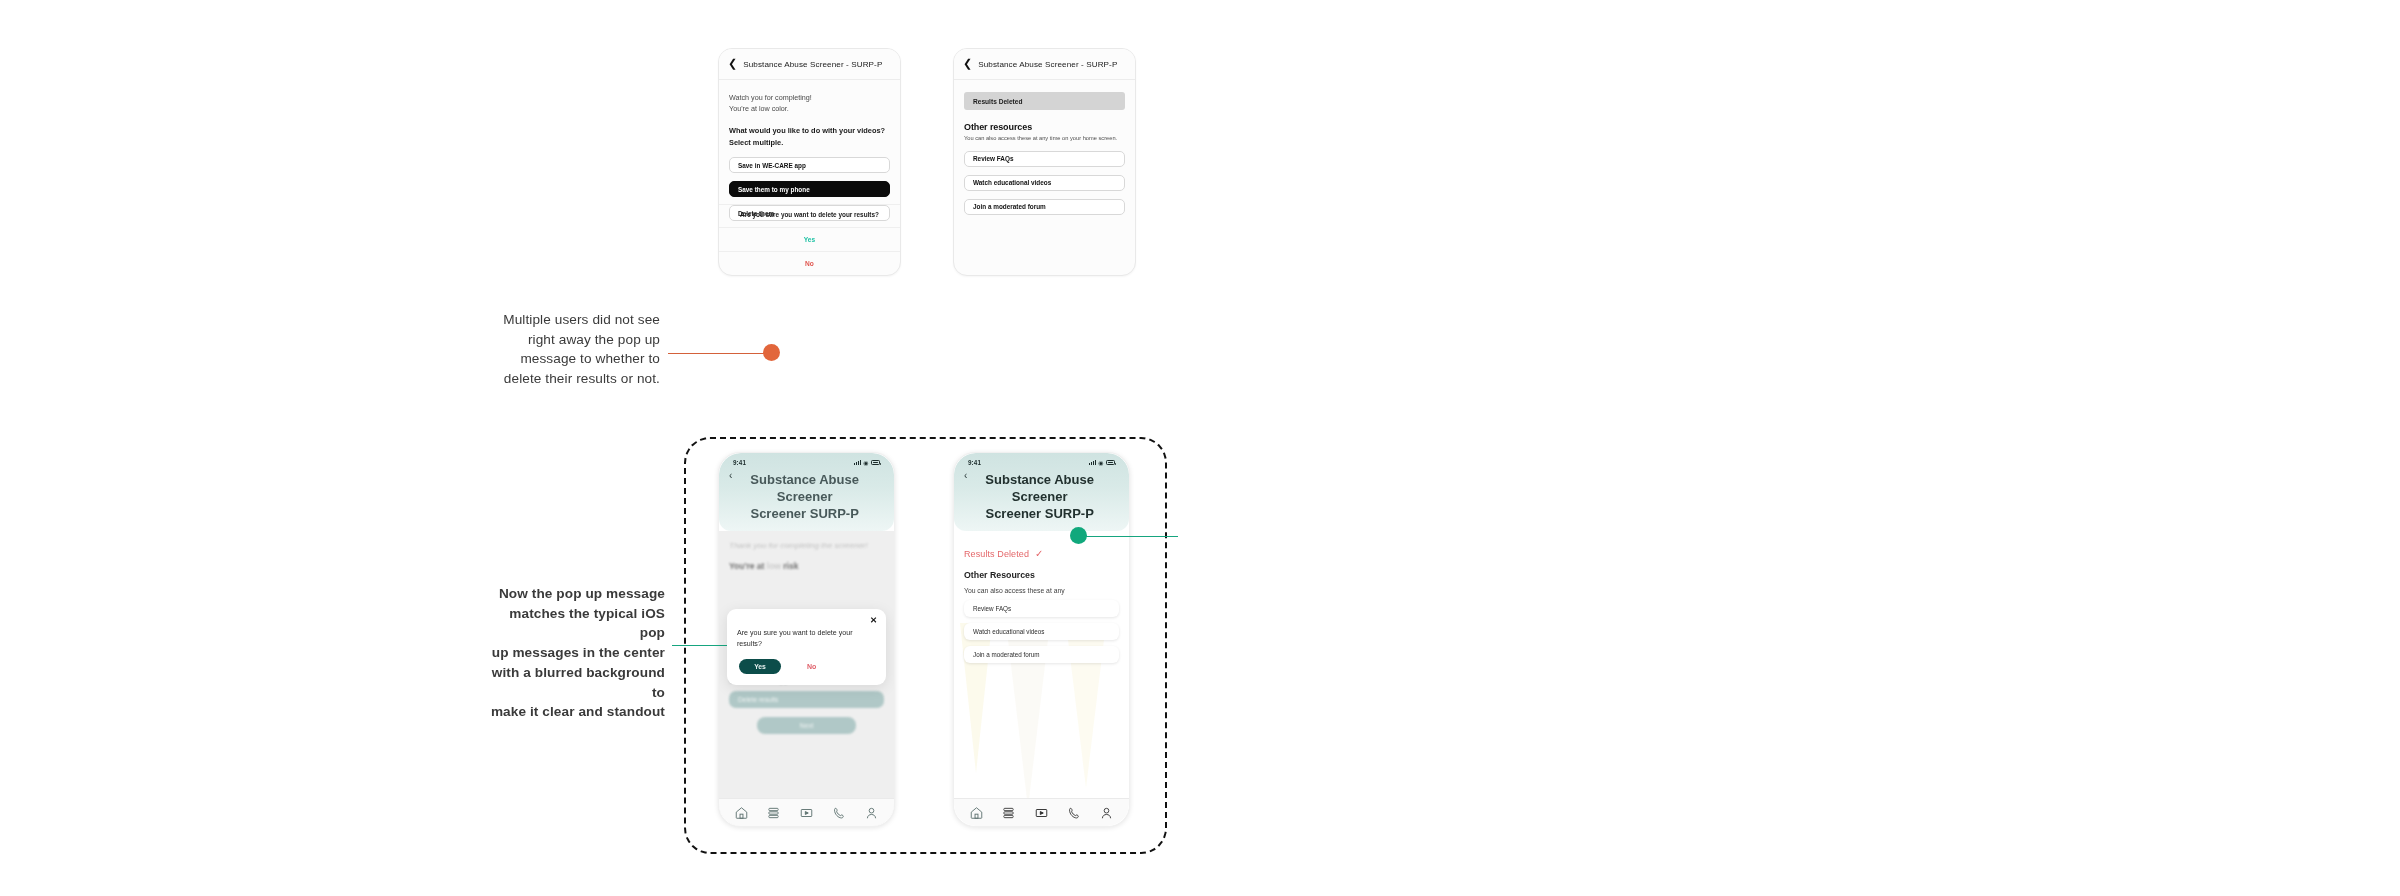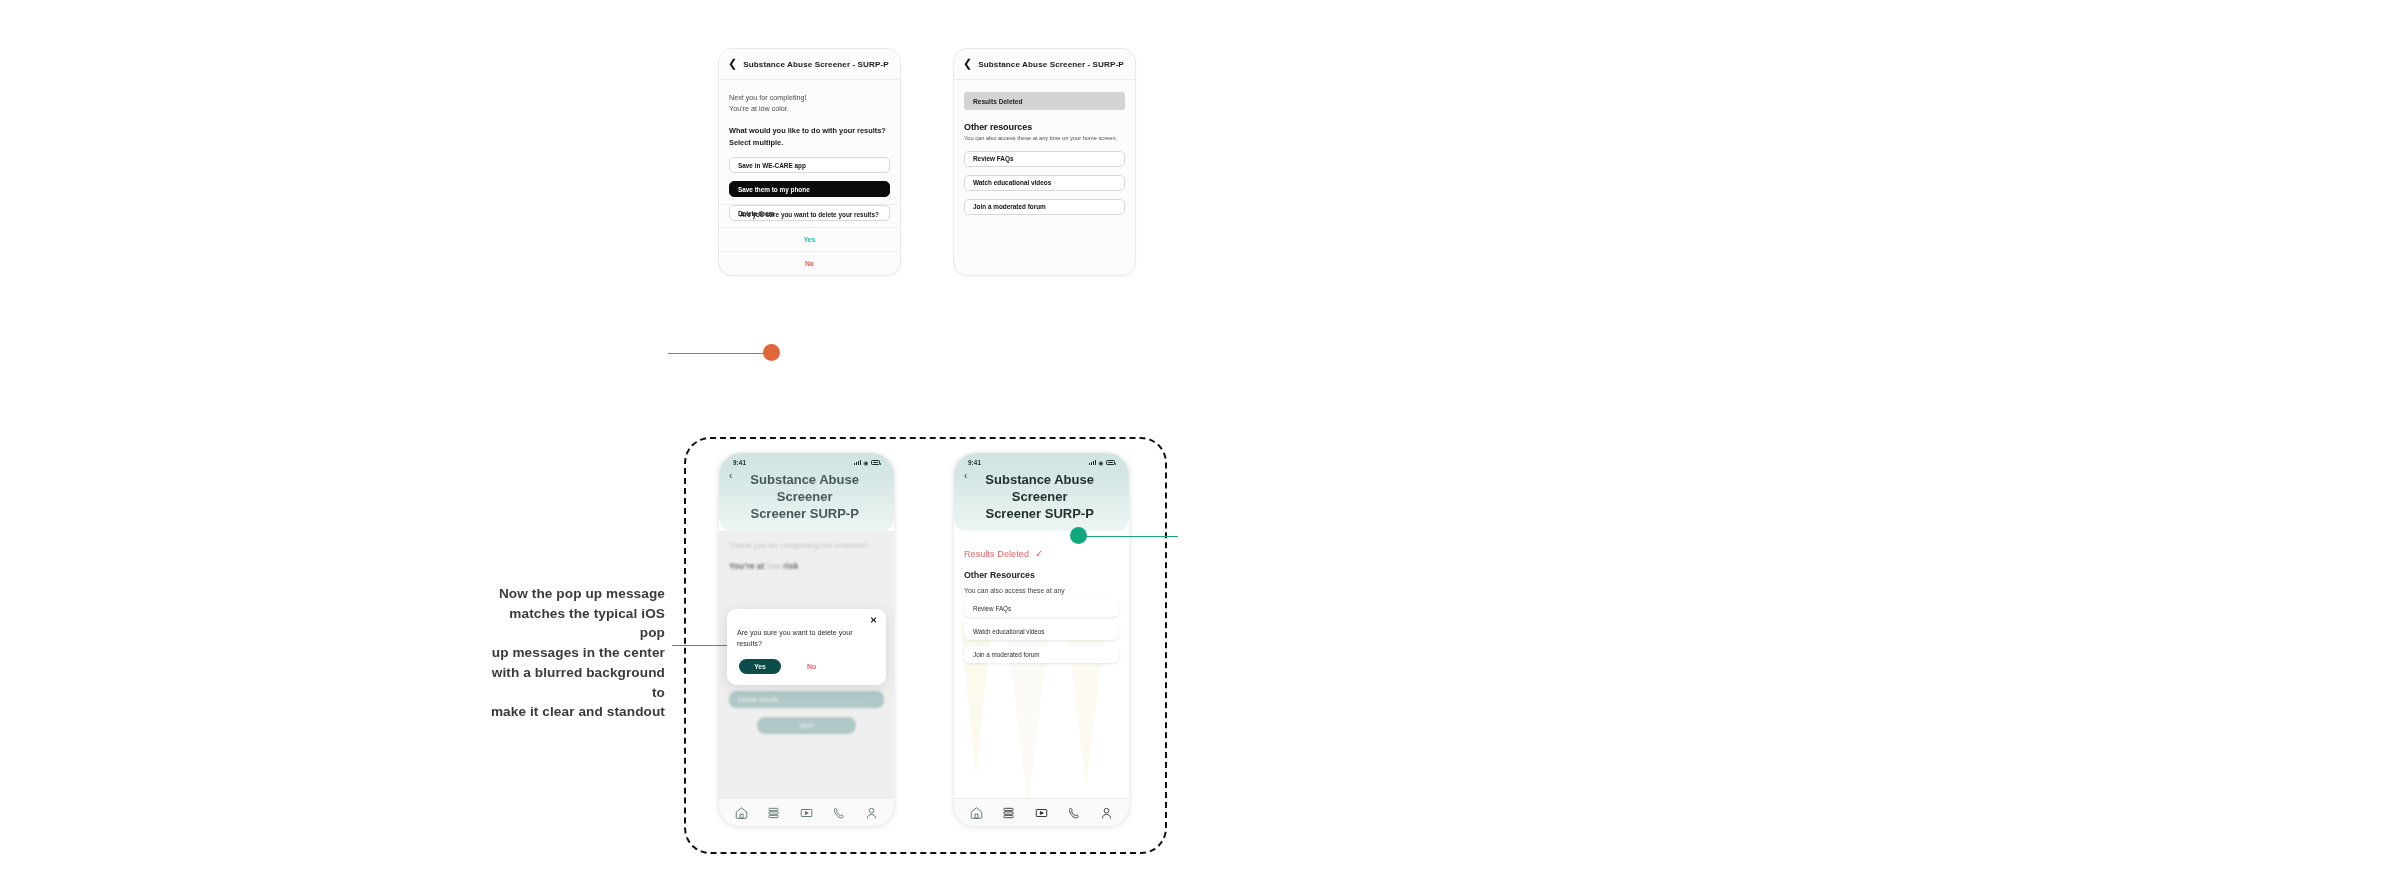--- a/index.html
+++ b/index.html
@@ -47,21 +47,21 @@
     overflow: hidden;
     box-shadow: 0 1px 2px rgba(0,0,0,.04);
   }
   .pf-nav {
     display: flex; align-items: center; gap: 6px;
     padding: 10px 10px 9px 9px;
     border-bottom: 1px solid #ececec;
     background: #fcfcfc;
   }
   .pf-chev { font-size: 11px; color: #111; line-height: 1; transform: translateY(-1px); }
-  .pf-title { font-size: 8.1px; font-weight: 700; color: #1a1a1a; letter-spacing: .1px; }
+  .pf-title { font-size: 8.1px; font-weight: 400; color: #1a1a1a; letter-spacing: .1px; }
   .pf-body { padding: 12px 10px 0 10px; }
   .pf-p { font-size: 7.2px; color: #4a4a4a; line-height: 1.55; }
   .pf-q { font-size: 7.4px; color: #1a1a1a; font-weight: 600; line-height: 1.6; margin-top: 11px; }
   .pf-btn {
     margin-top: 8px;
     height: 16px;
     border: 1px solid #d8d8d8;
     border-radius: 5px;
     display: flex; align-items: center;
     padding-left: 8px;
@@ -197,23 +197,23 @@
 <body>
 
 <div id="stage">
 
   <div class="phone-flat" style="left:718px; top:48px; width:183px; height:228px;">
     <div class="pf-nav">
       <span class="pf-chev">❮</span>
       <span class="pf-title">Substance Abuse Screener - SURP-P</span>
     </div>
     <div class="pf-body">
-      <div class="pf-p">Next you for completing!</div>
+      <div class="pf-p">Watch you for completing!</div>
       <div class="pf-p">You're at low color.</div>
-      <div class="pf-q">What would you like to do with your results? Select multiple.</div>
+      <div class="pf-q">What would you like to do with your videos? Select multiple.</div>
       <div class="pf-btn">Save in WE-CARE app</div>
       <div class="pf-btn dark">Save them to my phone</div>
       <div class="pf-btn">Delete them</div>
     </div>
     <div class="confirm-wrap">
       <div class="confirm-q">Are you sure you want to delete your results?</div>
       <div class="confirm-row yes">Yes</div>
       <div class="confirm-row no">No</div>
     </div>
   </div>
@@ -227,20 +227,24 @@
       <div class="pf-badge">Results Deleted</div>
       <div class="pf-h2">Other resources</div>
       <div class="pf-sub">You can also access these at any time on your home screen.</div>
       <div class="pf-btn">Review FAQs</div>
       <div class="pf-btn">Watch educational videos</div>
       <div class="pf-btn">Join a moderated forum</div>
 
     </div>
   </div>
 
+  <div class="anno right-align" style="left:495px; top:310px; width:165px;">Multiple users did not see
+right away the pop up
+message to whether to
+delete their results or not.</div>
   <div class="leader" style="left:668px; top:352.5px; width:105px;"></div>
   <div class="dot orange" style="left:763px; top:344px; width:17px; height:17px;"></div>
 
   <div class="dash-group" style="left:684px; top:437px; width:483px; height:417px;"></div>
 
   <div class="phone-ios" style="left:718px; top:452px; width:177px; height:375px;">
     <div class="ios-inner">
 
       <div class="ios-header">
         <div class="ios-status">

